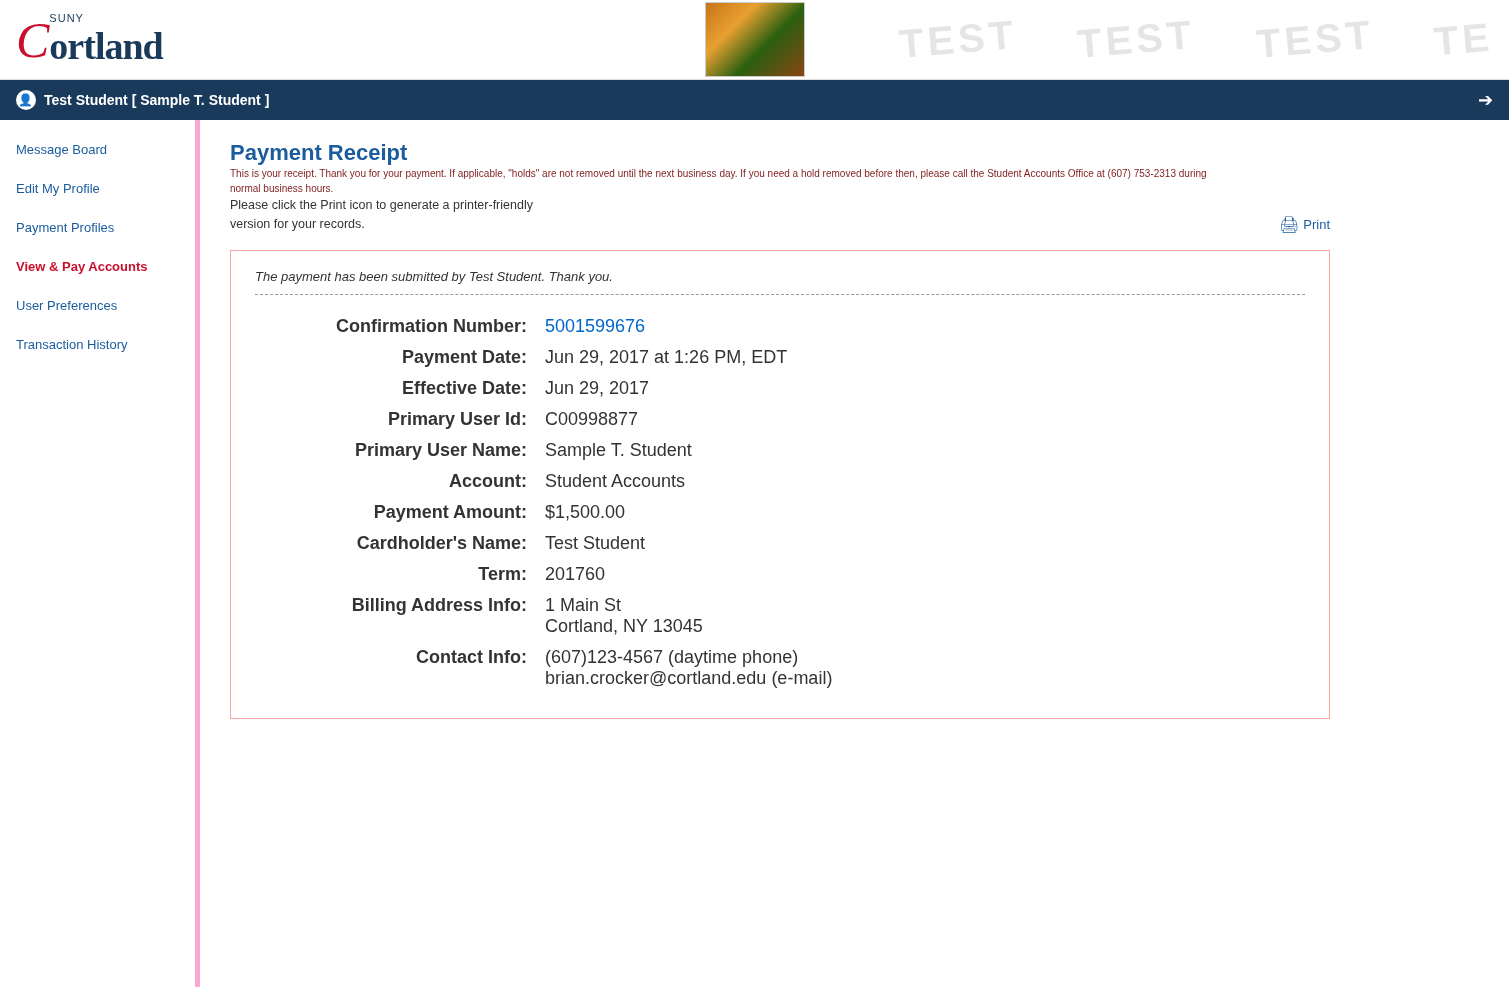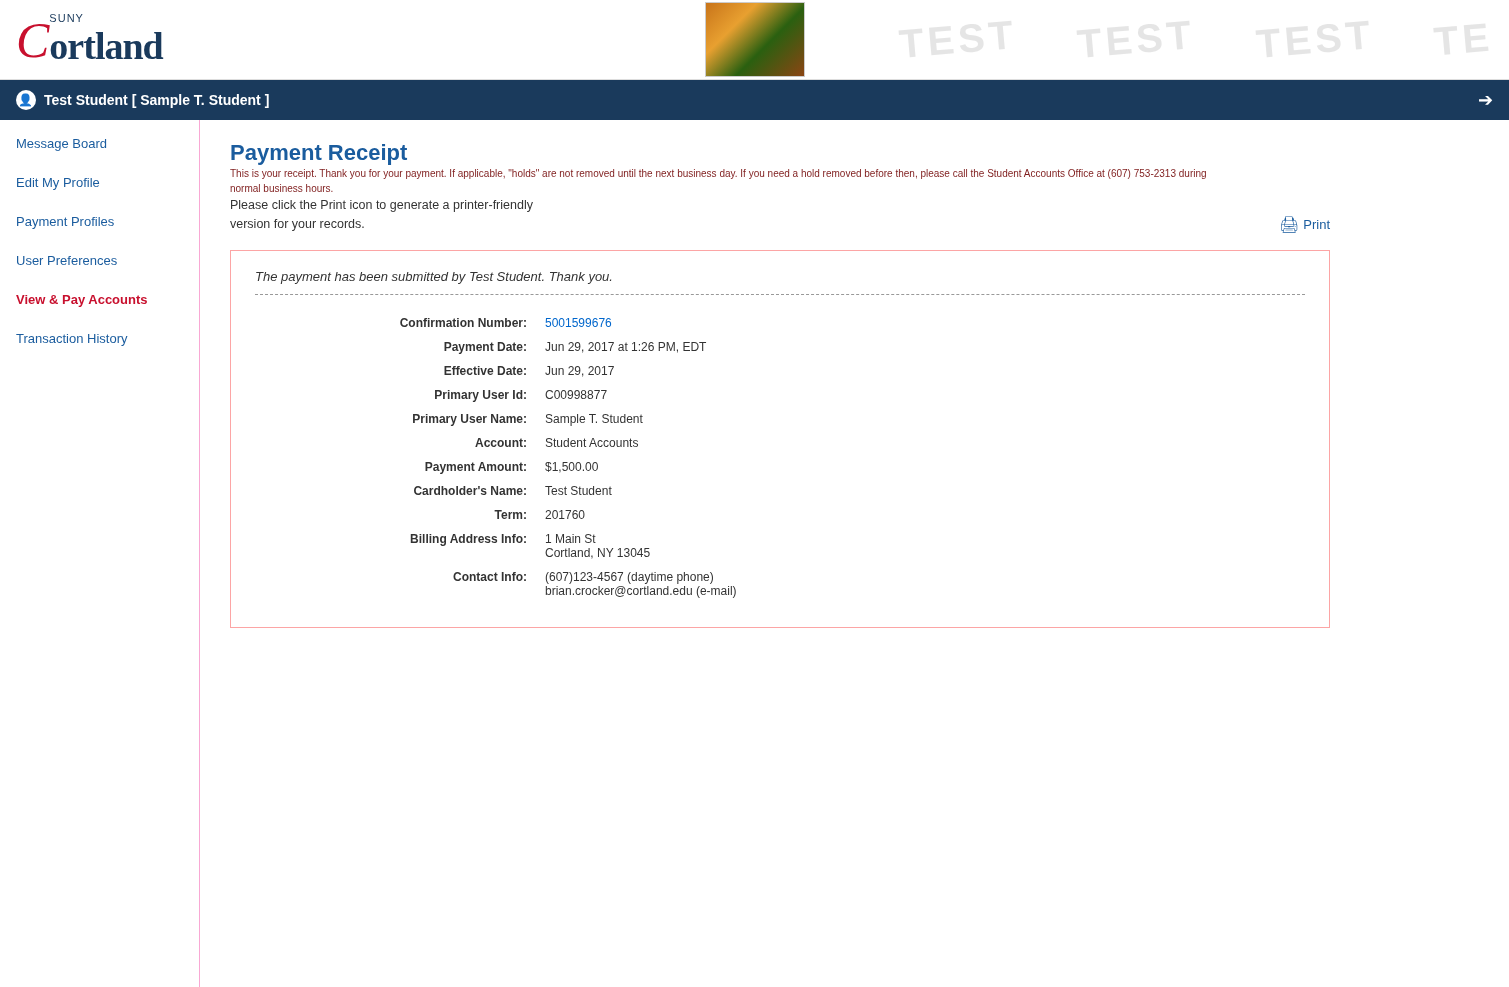--- a/index.html
+++ b/index.html
@@ -103,22 +103,22 @@
     
     .main-layout {
       display: flex;
       min-height: calc(100vh - 120px);
     }
 
     
     .sidebar {
       width: 200px;
       min-width: 200px;
-      padding: 4px 0;
-      border-right: 1px solid #f9a8d4;
+      padding: 10px 0;
+      border-right: 5px solid #f9a8d4;
     }
     .sidebar-item {
       display: block;
       padding: 12px 16px;
       font-size: 13px;
       cursor: pointer;
       text-decoration: none;
     }
     .sidebar-item.blue {
       color: #1a5c9e;
@@ -190,21 +190,21 @@
       border-top: 1px dashed #999;
       margin-bottom: 16px;
     }
 
     .receipt-table {
       width: 100%;
       border-collapse: collapse;
     }
     .receipt-table td {
       padding: 5px 8px;
-      font-size: 12px;
+      font-size: 18px;
       vertical-align: top;
     }
     .receipt-table td.label {
       text-align: right;
       font-weight: bold;
       width: 280px;
       color: #333;
       white-space: nowrap;
     }
     .receipt-table td.value {
@@ -245,22 +245,22 @@
   </div>
   <div class="logout-icon" title="Logout">➔</div>
 </div>
 
 <div class="main-layout">
 
   <nav class="sidebar">
     <a class="sidebar-item blue">Message Board</a>
     <a class="sidebar-item blue">Edit My Profile</a>
     <a class="sidebar-item blue">Payment Profiles</a>
+    <a class="sidebar-item red">View &amp; Pay Accounts</a>
     <a class="sidebar-item blue">User Preferences</a>
-    <a class="sidebar-item red">View &amp; Pay Accounts</a>
     <a class="sidebar-item blue">Transaction History</a>
   </nav>
 
   <div class="content">
     <h1 class="page-title">Payment Receipt</h1>
 
     <p class="intro-text">This is your receipt. Thank you for your payment. If applicable, "holds" are not removed until the next business day. If you need a hold removed before then, please call the Student Accounts Office at (607) 753-2313 during normal business hours.</p>
 
     <div class="print-row">
       <div class="print-note">

